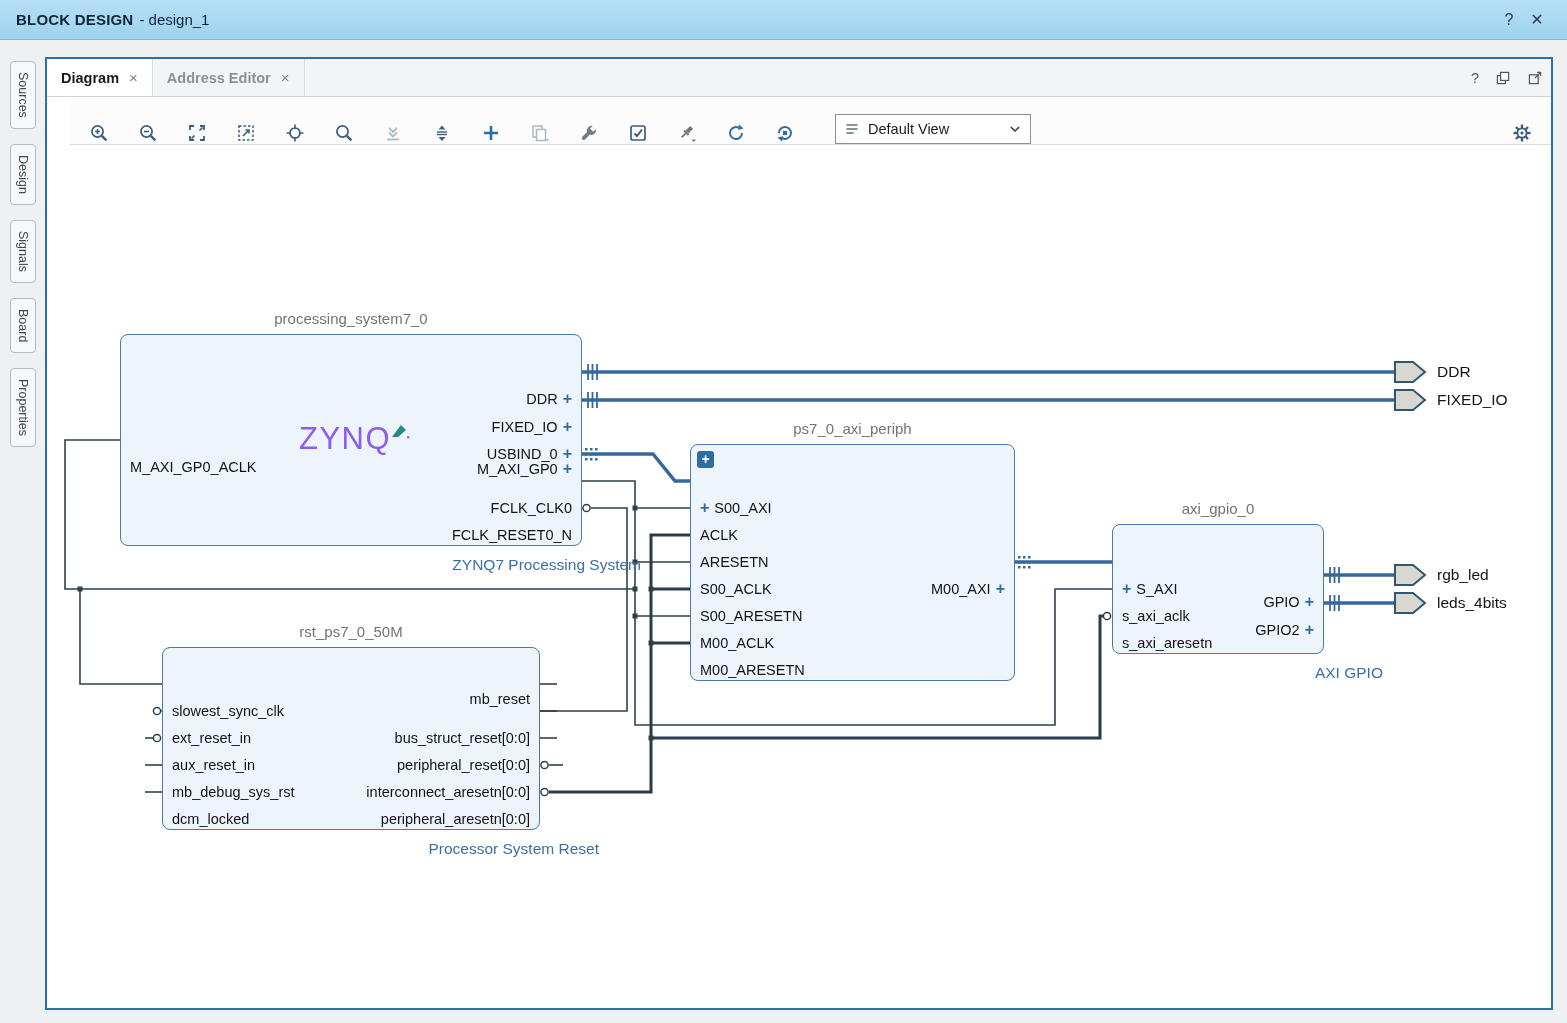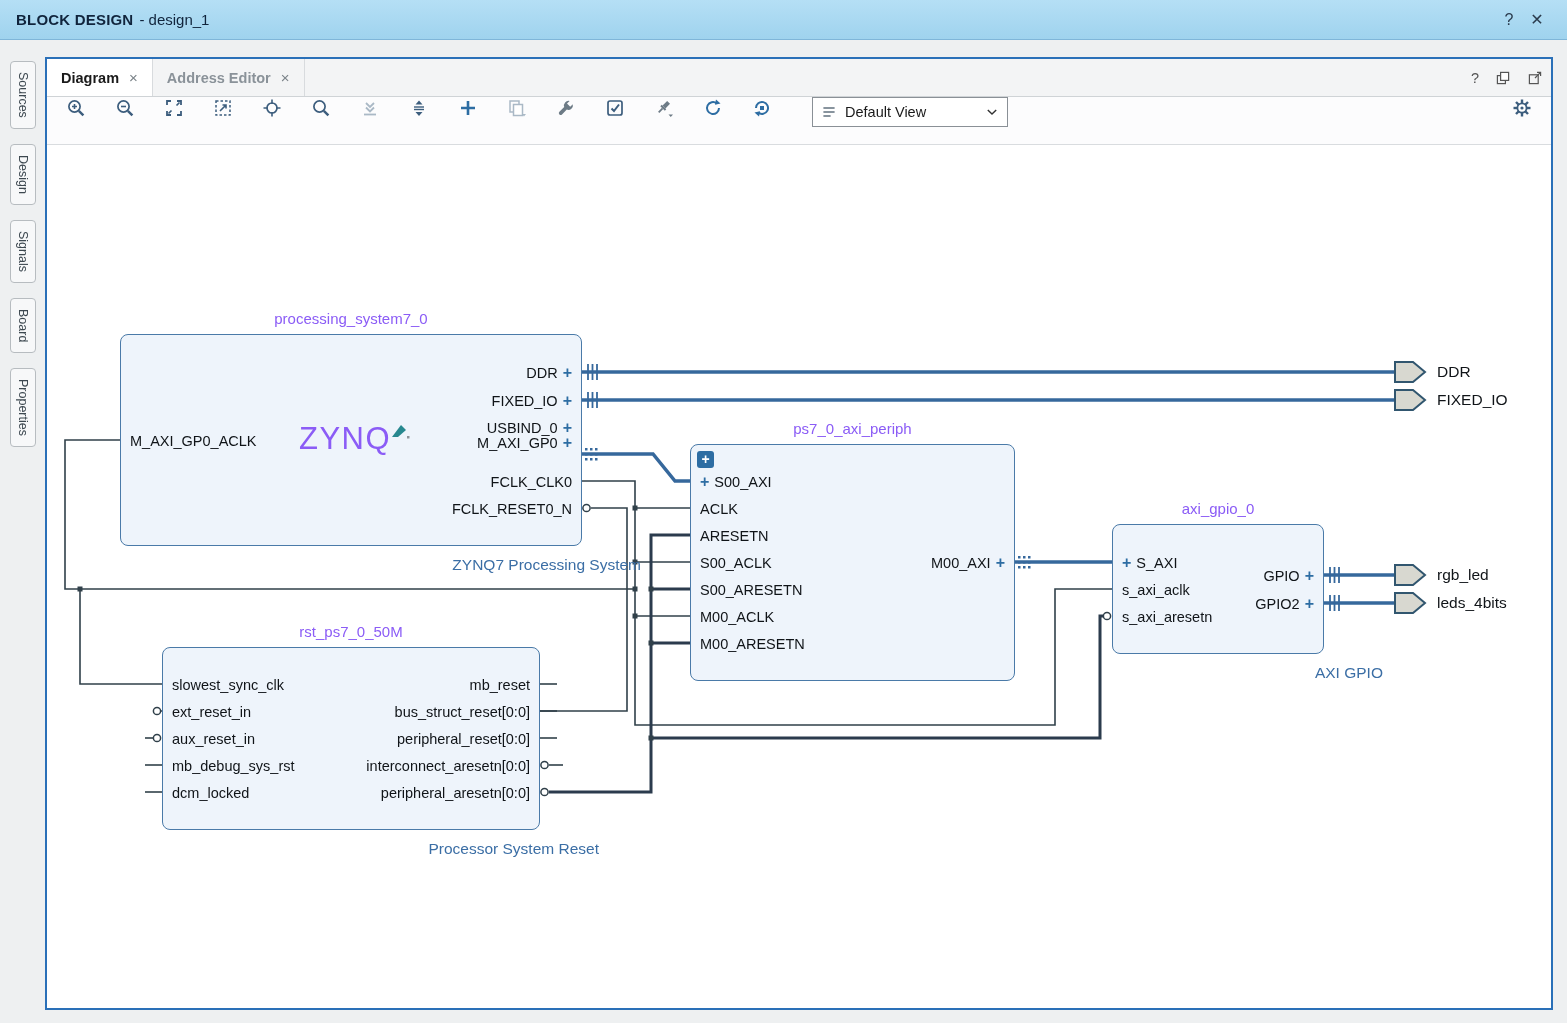--- a/index.html
+++ b/index.html
@@ -28,40 +28,40 @@
   .tabbar { height:38px; background:#f3f4f5; border-bottom:1px solid #cfd3d6; display:flex; align-items:stretch; font-size:14.5px;}
   .tab { display:flex; align-items:center; gap:10px; padding:0 14px; border-right:1px solid #d8dbde; cursor:pointer;}
   .tab.active { background:#ffffff; font-weight:bold; color:#1a1a1a;}
   .tab.inactive { color:#8a9299; font-weight:bold;}
   .tab .x { font-size:15px; color:#7a8288; font-weight:normal;}
   .tabbar .spacer { flex:1; }
   .tabbar .corner-btn { display:flex; align-items:center; padding:0 8px; color:#555; cursor:pointer;}
   .corner-btn svg { display:block; }
 
   
-  .toolbar { height:48px; background:#fcfcfd; border-bottom:1px solid #d9dcdf; display:flex; align-items:flex-start; padding:0 18px; gap:27px;}
+  .toolbar { height:48px; background:#fcfcfd; border-bottom:1px solid #d9dcdf; display:flex; align-items:flex-end; padding:0 18px; gap:27px;margin-left:23px;}
   .tb-btn { width:22px; height:22px; display:flex; align-items:center; justify-content:center; cursor:pointer; }
   .ic-main { color:#3c5d7d; }
   .ic-blue { color:#2d6da3; }
   .ic-gray { color:#6d7b86; }
   .ic-dis  { color:#aab9c6; }
   .view-select { margin-left:12px; height:30px; width:196px; border:1px solid #8a9096; background:#fff;
     display:flex; align-items:center; gap:8px; padding:0 8px; font-size:14.5px; color:#1a1a1a; cursor:pointer;}
   .view-select .vs-label { flex:1; }
   .toolbar .spacer { flex:1; }
 
   
   .canvas { position:relative; flex:1; background:#ffffff; overflow:hidden; }
   .wire-layer { position:absolute; left:0; top:0; }
 
   
   .blk { position:absolute; background:#eef4fb; border:1.5px solid #4a7aa8; border-radius:8px; }
-  .blk-title { position:absolute; top:-25px; left:-40px; right:-40px; text-align:center; font-size:15px; color:#8b5cf6; white-space:nowrap;}
+  .blk-title { position:absolute; top:-25px; left:-40px; right:-40px; text-align:center; font-size:15px; color:#737373; white-space:nowrap;}
   .blk-sub { position:absolute; bottom:-29px; left:-60px; right:-60px; text-align:right; font-size:15.5px; color:#3b6ea5; white-space:nowrap;}
-  .port { position:absolute; height:26px; line-height:26px; font-size:14.5px; color:#101418; white-space:nowrap;}
+  .port { position:absolute; height:26px; line-height:26px; font-size:14.5px; color:#101418; white-space:nowrap;margin-top:26px;}
   .port.pl { left:9px; } .port.pr { right:9px; text-align:right;}
   .pplus { color:#2d6da3; font-weight:bold; font-size:16px; }
   .pplus.before { margin-right:5px;} .pplus.after { margin-left:5px;}
   .expand-btn { position:absolute; left:6px; top:6px; width:17px; height:17px; background:#2d6da3; color:#fff;
     border-radius:3px; font-size:14px; font-weight:bold; line-height:16px; text-align:center; cursor:pointer;}
   .zynq-logo { position:absolute; left:178px; top:86px; display:flex; align-items:flex-start; }
   .zynq-text { font-size:31px; color:#8b5cf6; letter-spacing:1.5px; font-weight:500; }
   .ext-label { position:absolute; height:26px; line-height:26px; font-size:15.5px; color:#101418; white-space:nowrap;}
 </style>
 </head>
@@ -434,21 +434,21 @@
       </div>
       <div class="port pl" style="top:78px;">
         <span>aux_reset_in</span>
       </div>
       <div class="port pl" style="top:105px;">
         <span>mb_debug_sys_rst</span>
       </div>
       <div class="port pl" style="top:132px;">
         <span>dcm_locked</span>
       </div>
-      <div class="port pr" style="top:24px;">
+      <div class="port pr" style="top:12px;">
         <span>mb_reset</span>
       </div>
       <div class="port pr" style="top:51px;">
         <span>bus_struct_reset[0:0]</span>
       </div>
       <div class="port pr" style="top:78px;">
         <span>peripheral_reset[0:0]</span>
       </div>
       <div class="port pr" style="top:105px;">
         <span>interconnect_aresetn[0:0]</span>

